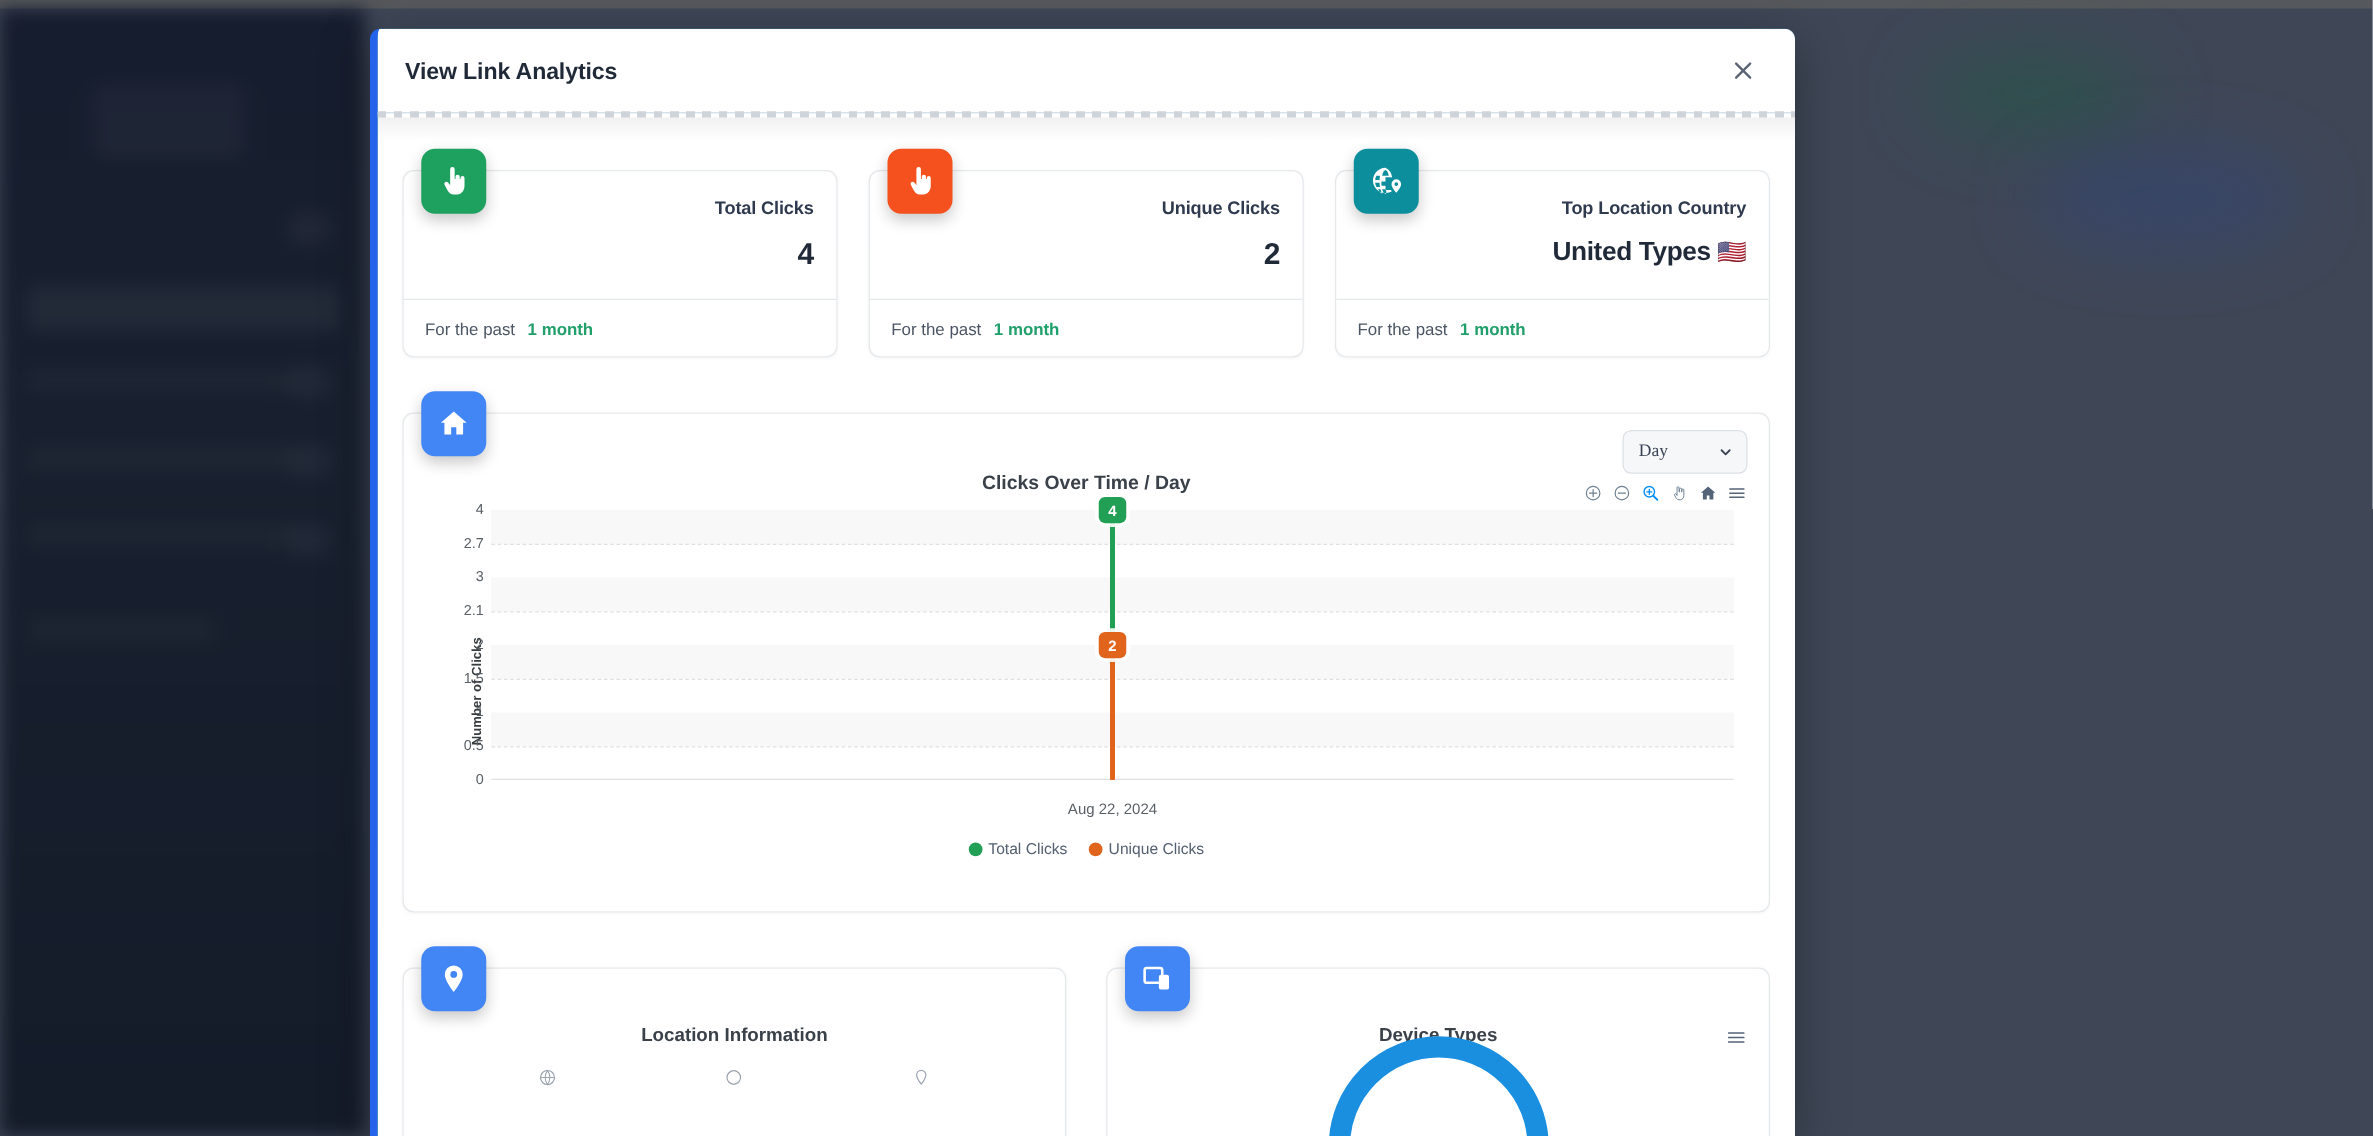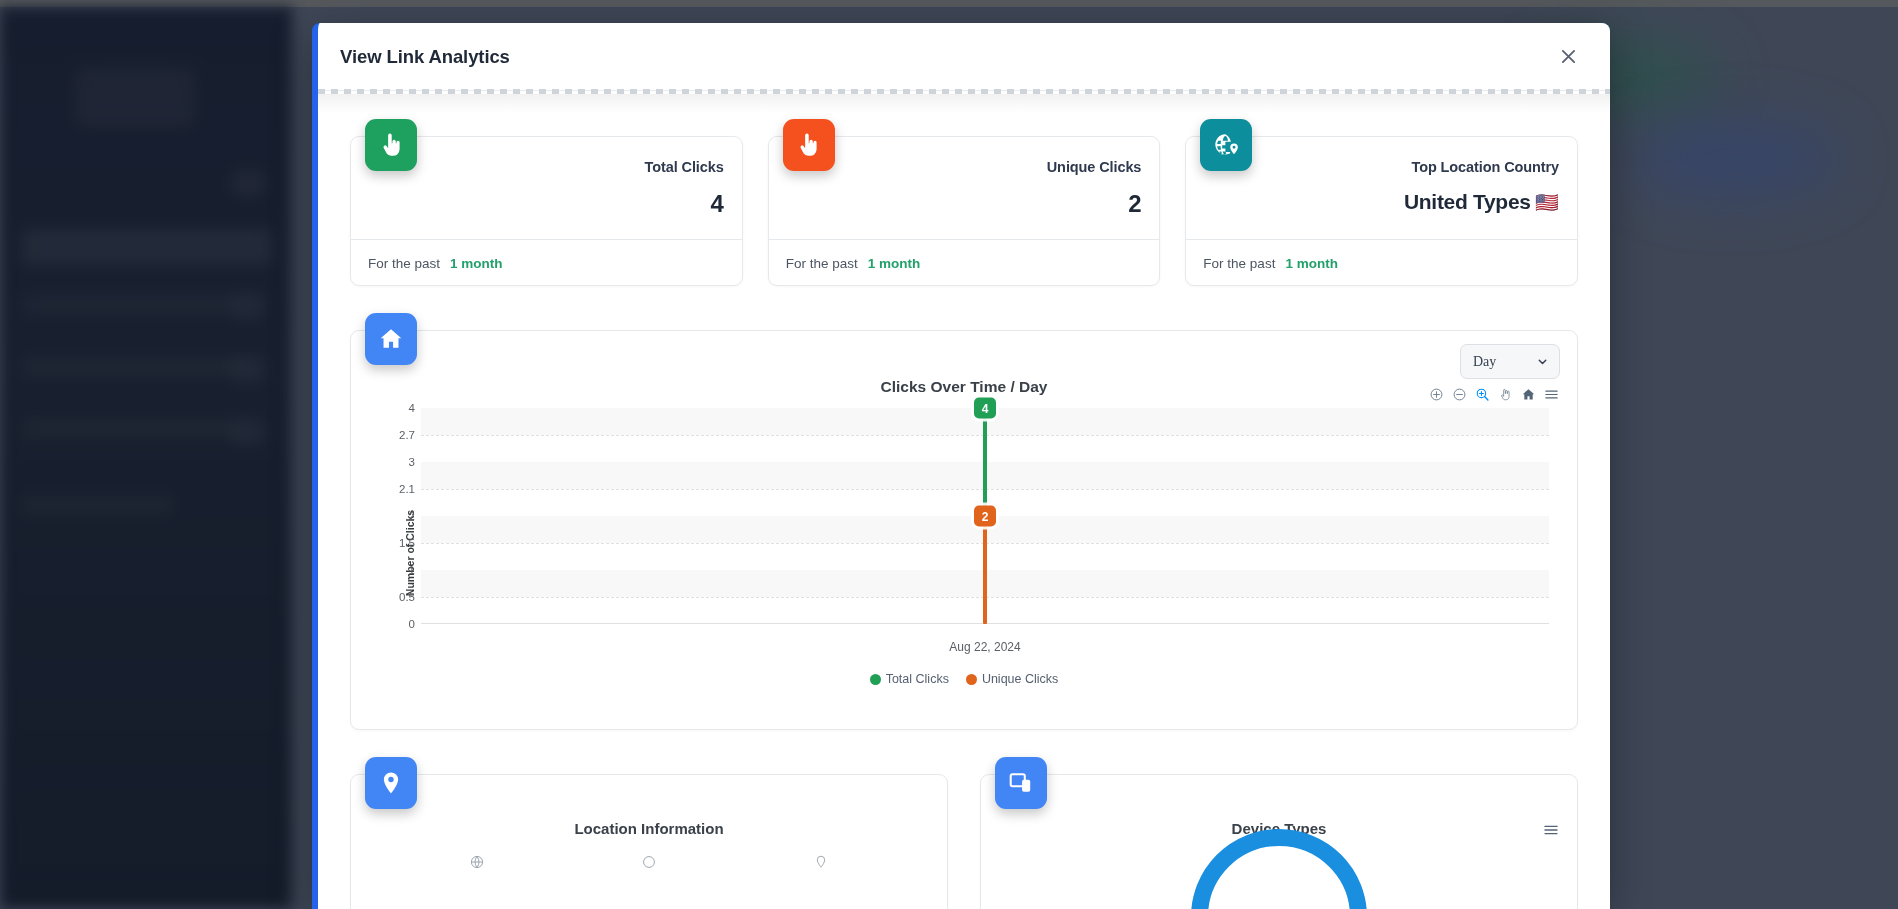--- a/index.html
+++ b/index.html
@@ -38,22 +38,22 @@
     background: rgba(255,255,255,0.028); border-radius: 4px;
   }
   .bd-sb-chip {
     position: absolute; left: 232px; width: 32px; height: 26px;
     background: rgba(255,255,255,0.04); border-radius: 6px;
   }
   .bd-blob { position: absolute; border-radius: 50%; filter: blur(26px); }
 
   
   #modal {
-    position: absolute; top: 23px; left: 312px;
-    width: 1298px; height: 886px;
+    position: absolute; top: 23px; left: 296px;
+    width: 1140px; height: 886px;
     background: #0369a1;
     border-radius: 8px 8px 0 0;
     box-shadow: 0 10px 40px rgba(0,0,0,0.35);
     border-left: 6px solid #2563eb;
     overflow: hidden;
   }
   .modal-header {
     height: 67px; padding: 0 27px 0 22px;
     display: flex; align-items: center; justify-content: space-between;
     background: #fff;
@@ -77,21 +77,21 @@
     position: absolute; top: -2px; left: 0; right: 0; height: 5px;
     background-image: repeating-linear-gradient(90deg,
       #cfd4da 0px, #cfd4da 7px, transparent 7px, transparent 13px);
   }
   .scallop-fade {
     position: absolute; top: 3px; left: 0; right: 0; height: 19px;
     background: linear-gradient(180deg, rgba(0,0,0,0.055), rgba(0,0,0,0));
   }
 
   .modal-body {
-    padding: 0 32px; background: #fff;
+    padding: 0 20px; background: #fff;
     height: calc(886px - 67px - 22px);
   }
 
   
   .stats-row { display: flex; gap: 25px; padding-top: 24px; }
   .stat-card {
     flex: 1; position: relative;
     border: 1px solid #e6e9ec; border-radius: 9px; background: #fff;
     height: 150px;
     box-shadow: 0 1px 3px rgba(0,0,0,0.035);

